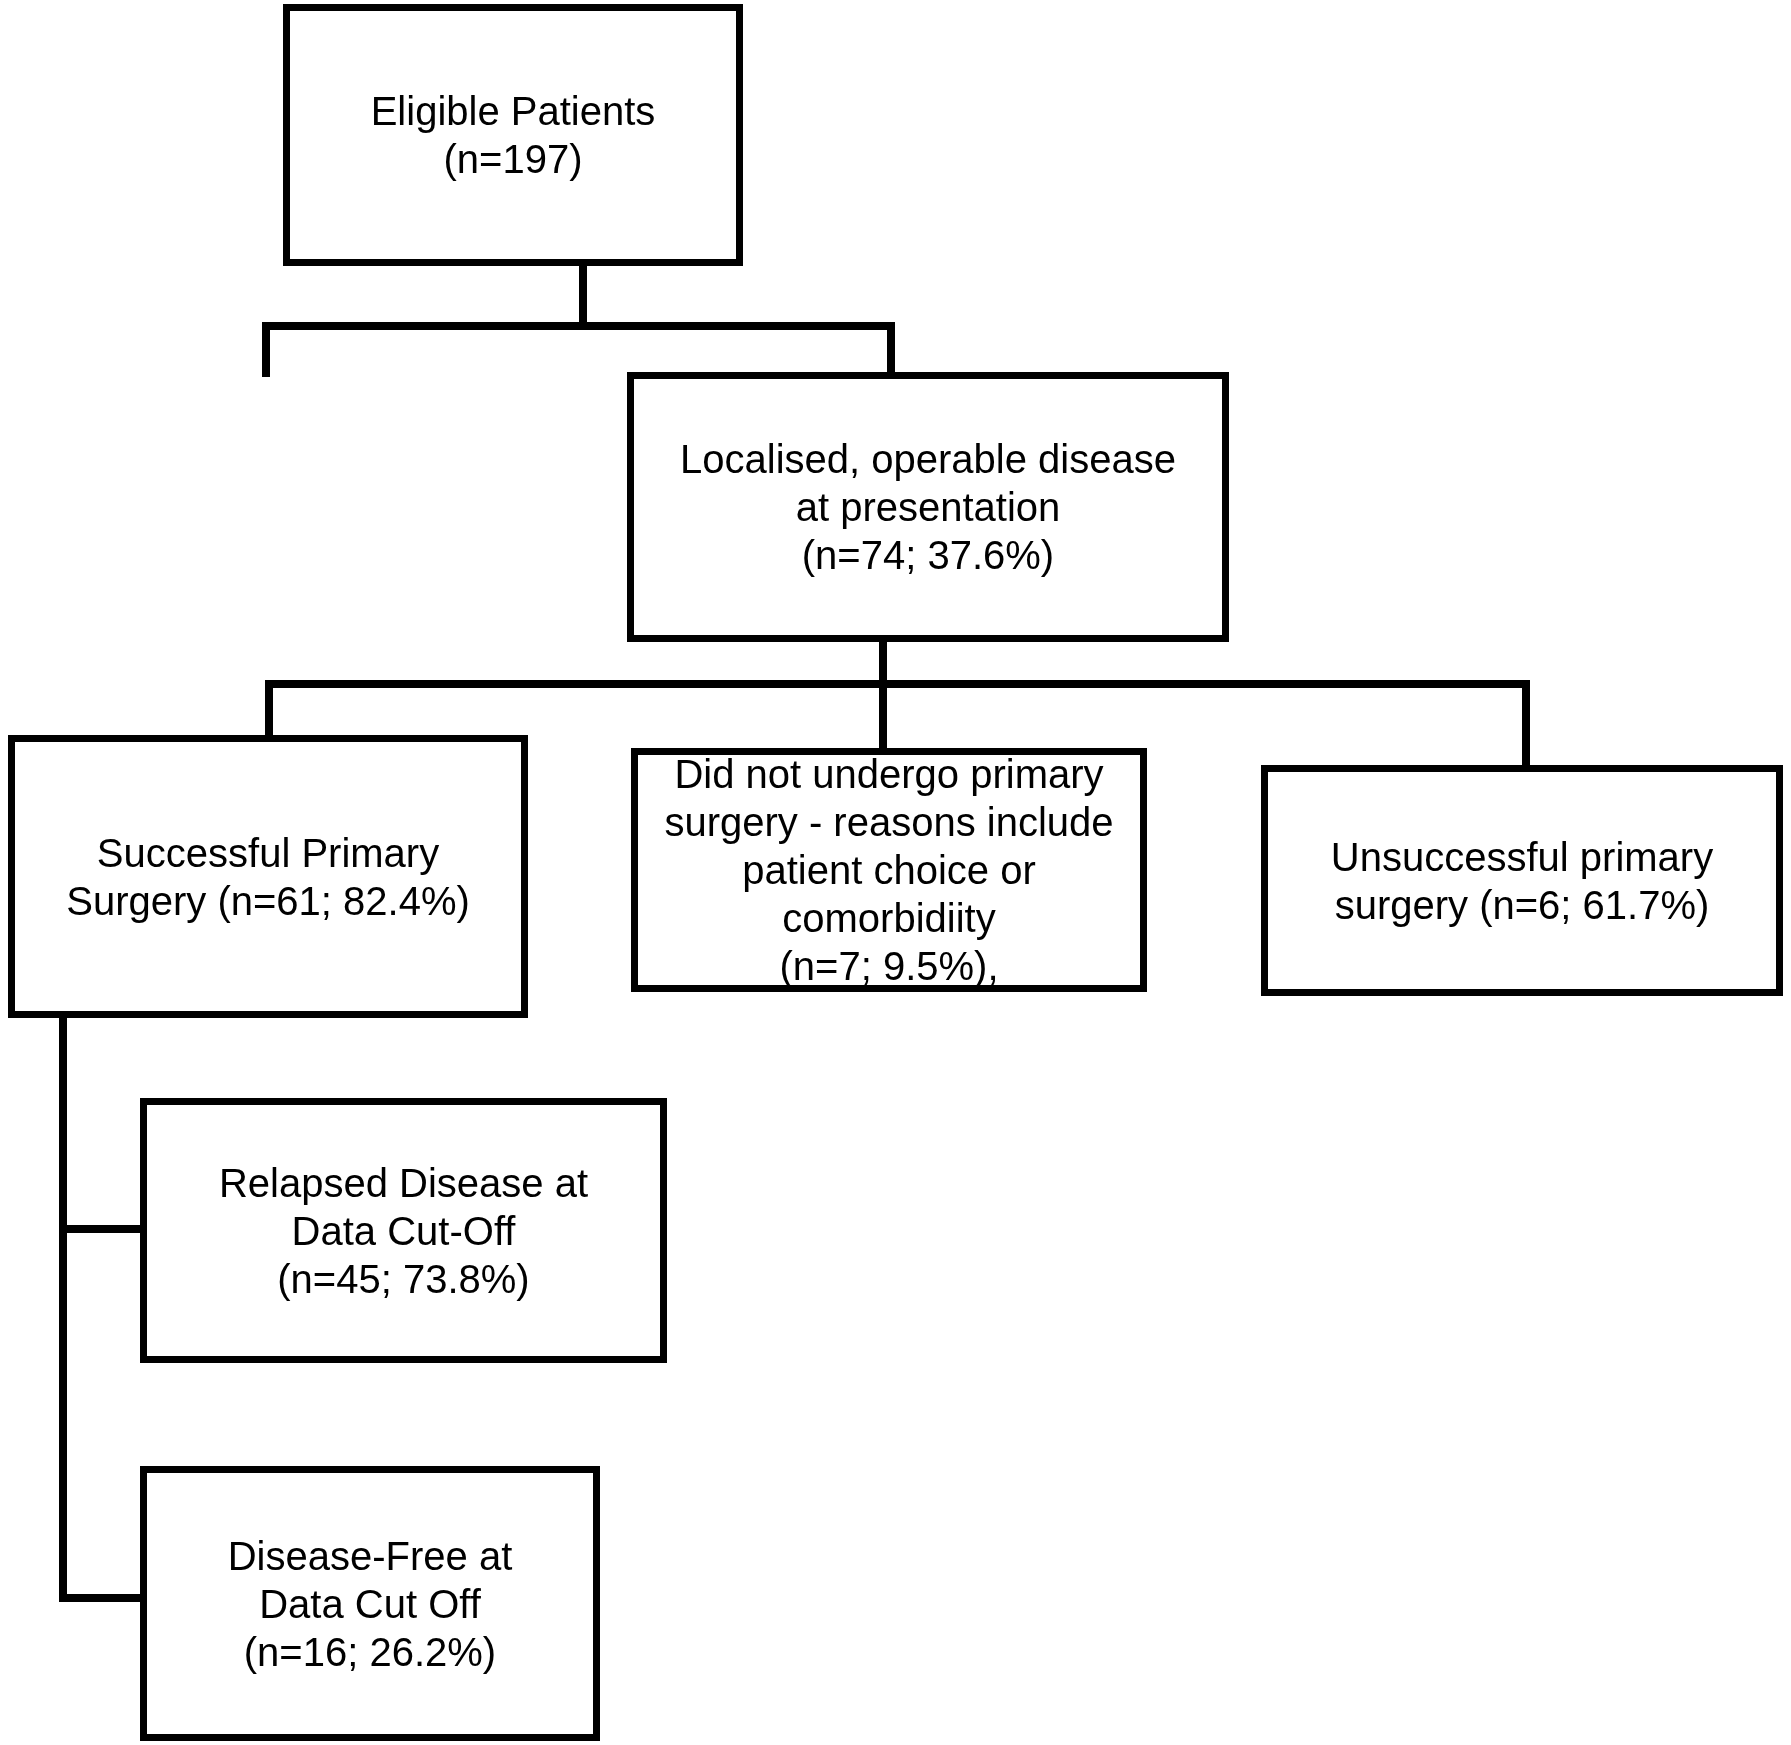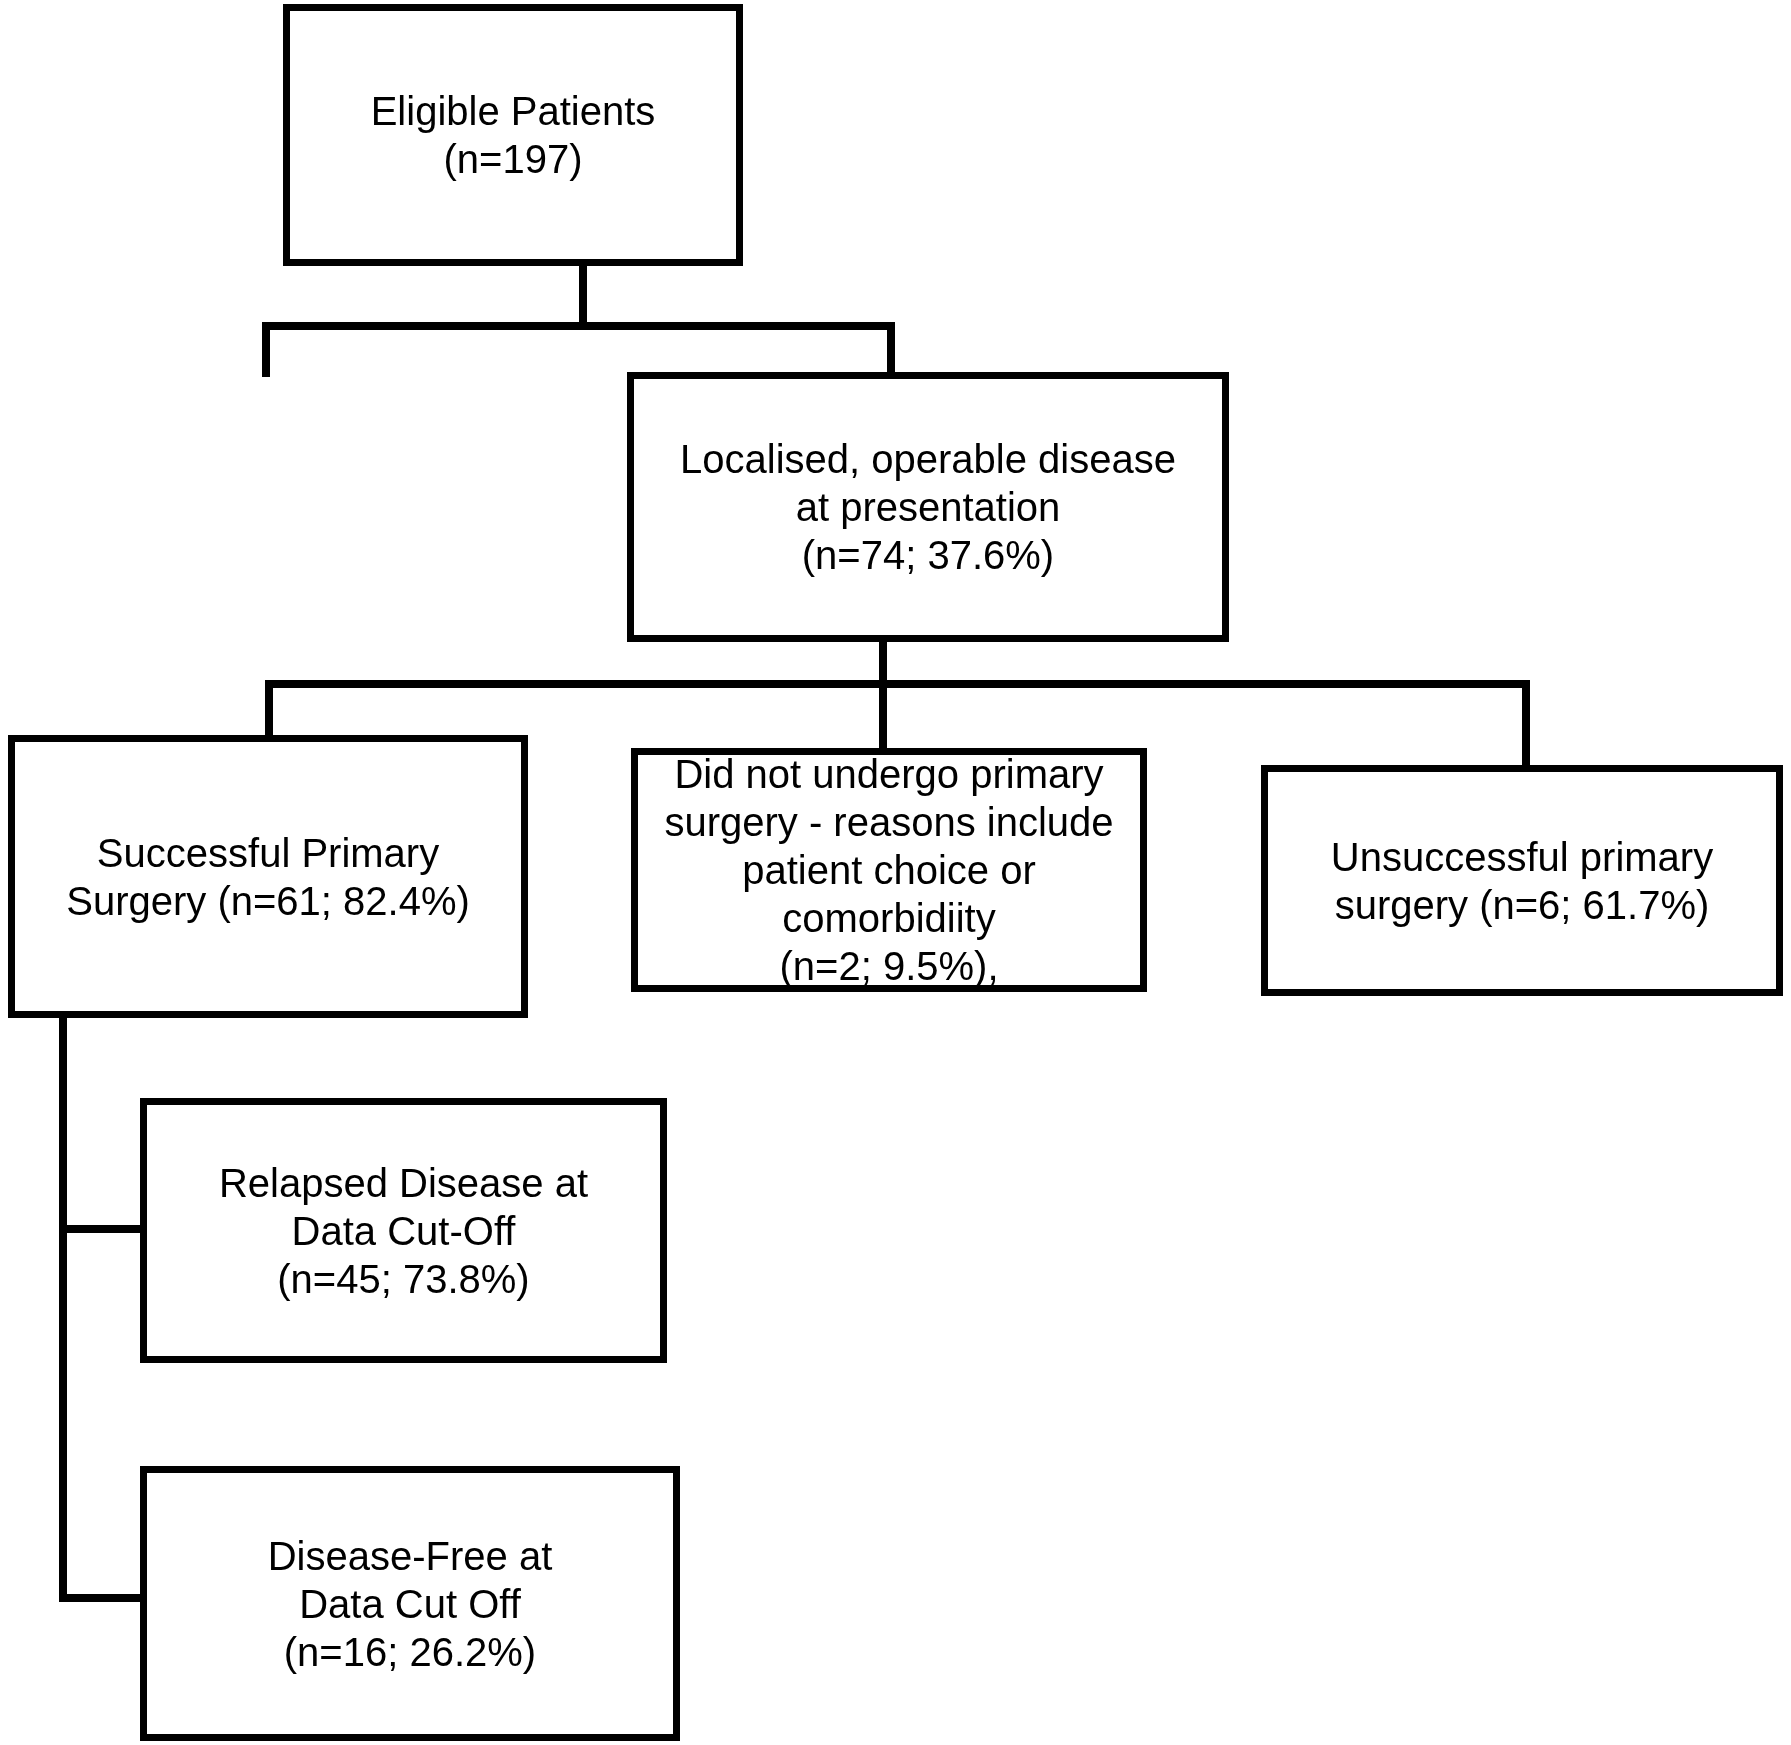--- a/index.html
+++ b/index.html
@@ -77,33 +77,33 @@
   <div class="node" style="left:8px; top:735px; width:520px; height:283px;">
     <span class="node-text">Successful Primary
 Surgery (n=61; 82.4%)</span>
   </div>
 
   <div class="node" style="left:631px; top:748px; width:516px; height:244px;">
     <span class="node-text">Did not undergo primary
 surgery - reasons include
 patient choice or
 comorbidiity
-(n=2; 9.5%),</span>
+(n=7; 9.5%),</span>
   </div>
 
   <div class="node" style="left:1261px; top:765px; width:522px; height:231px;">
     <span class="node-text">Unsuccessful primary
 surgery (n=6; 61.7%)</span>
   </div>
 
   <div class="node" style="left:140px; top:1098px; width:527px; height:265px;">
     <span class="node-text">Relapsed Disease at
 Data Cut-Off
 (n=45; 73.8%)</span>
   </div>
 
-  <div class="node" style="left:140px; top:1466px; width:540px; height:275px;">
+  <div class="node" style="left:140px; top:1466px; width:460px; height:275px;">
     <span class="node-text">Disease-Free at
 Data Cut Off
 (n=16; 26.2%)</span>
   </div>
 
 </div>
 
 </body></html>

